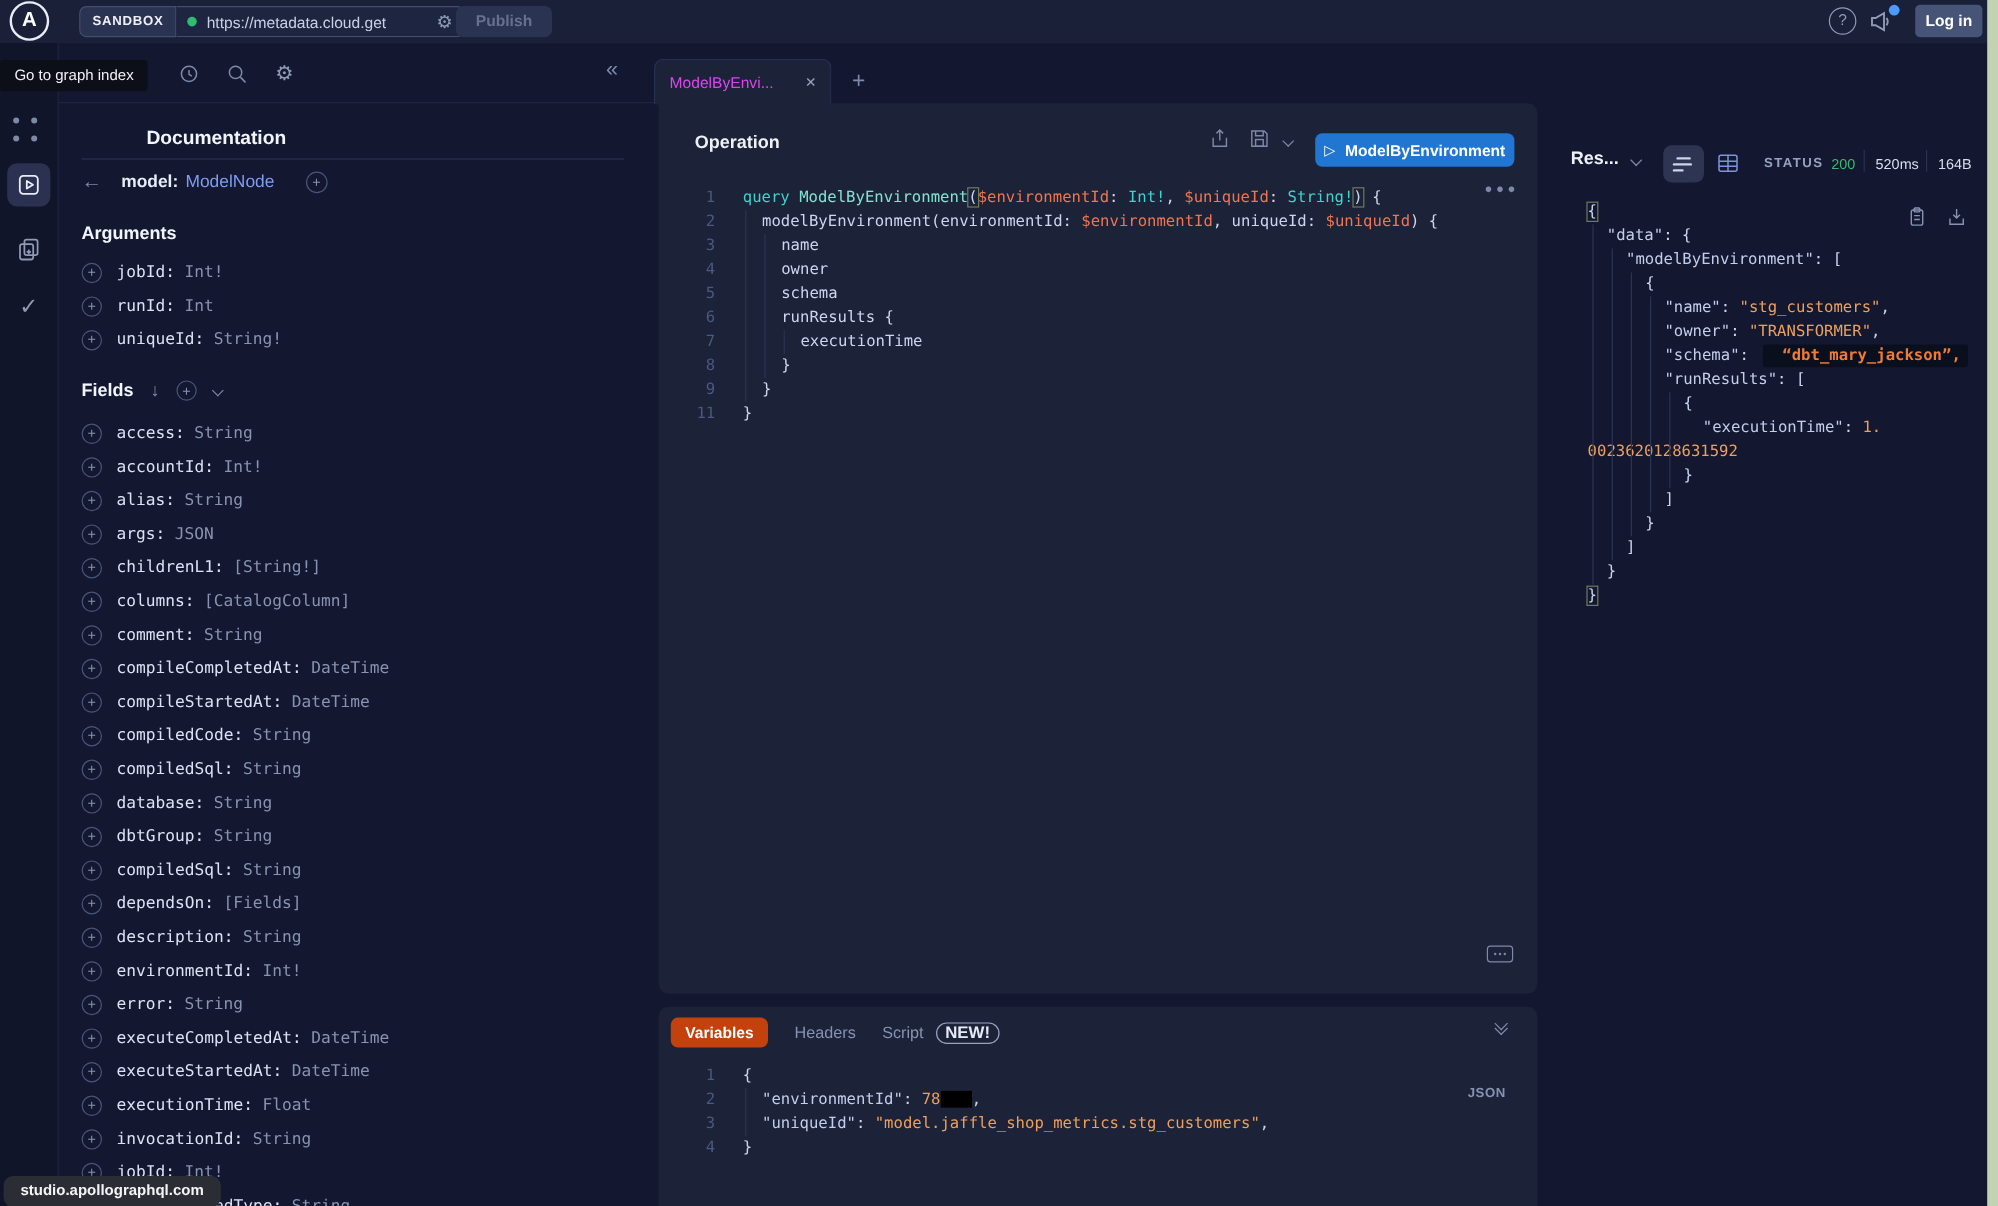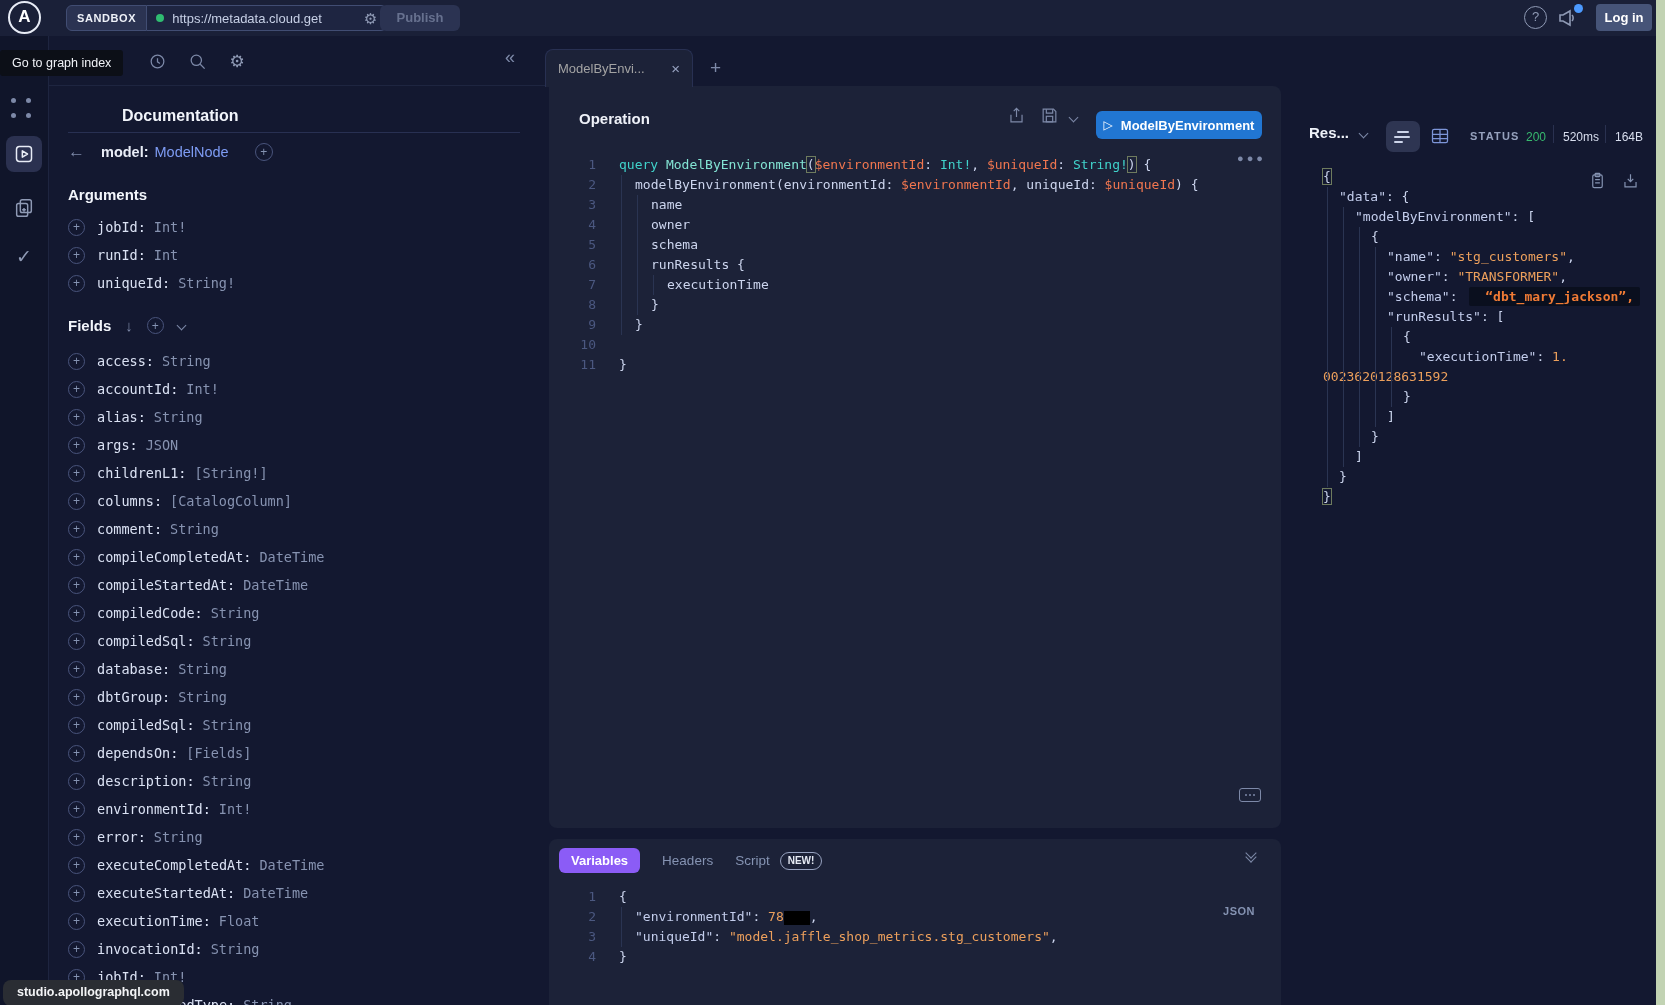--- a/index.html
+++ b/index.html
@@ -60,21 +60,21 @@
   .fields-head .t { font-size:15px; font-weight:bold; color:#f2f5fb; }
   .sort-ar { color:#7d89a8; font-size:15px; }
   .chev { display:inline-block; width:7px; height:7px; border-right:1.6px solid currentColor; border-bottom:1.6px solid currentColor; transform:rotate(45deg); color:#7d89a8; }
   .fields-rows { position:absolute; left:20px; top:261px; }
   .doc-row { height:28px; display:flex; align-items:center; }
   .doc-row .doc-name { margin-left:12px; font-family:"DejaVu Sans Mono", monospace; font-size:13.5px; color:#dbe2f4; }
   .doc-row .doc-type { margin-left:8px; font-family:"DejaVu Sans Mono", monospace; font-size:13.5px; color:#8793b1; }
 
   
   .tab { position:absolute; left:545px; top:49px; width:148px; height:38px; background:#1c2238; border:1px solid #283052; border-bottom:none; border-radius:8px 8px 0 0; display:flex; align-items:center; padding:0 12px; gap:8px; z-index:5; }
-  .tab-title { flex:1; color:#a3a3a3; font-size:13px; white-space:nowrap; overflow:hidden; }
+  .tab-title { flex:1; color:#d946ef; font-size:13px; white-space:nowrap; overflow:hidden; }
   .tab-x { color:#97a2c0; font-size:15px; }
   .tab-plus { position:absolute; left:710px; top:57px; color:#7d89a8; font-size:19px; z-index:5; }
 
   
   .op-panel { position:absolute; left:549px; top:86px; width:732px; height:742px; background:#1c2238; border-radius:0 8px 8px 8px; overflow:hidden; }
   .op-title { position:absolute; left:30px; top:24px; font-size:15px; font-weight:bold; color:#eef1f8; }
   .op-ic { position:absolute; top:20px; width:20px; height:20px; color:#7d89a8; }
   .op-ic svg { stroke:#7d89a8; fill:none; stroke-width:1.5; }
   .run-btn { position:absolute; left:547px; top:25px; width:166px; height:28px; background:#2176d2; border-radius:6px; display:flex; align-items:center; justify-content:center; gap:8px; color:#fff; }
   .run-btn .tri { font-size:12px; }
@@ -91,23 +91,23 @@
 
   .tk-kw { color:#40d3cb; } .tk-op { color:#83e3d3; } .tk-var { color:#f0764f; }
   .tk-ty { color:#40d3cb; } .tk-p { color:#ccd5ee; } .tk-key { color:#c3cdec; }
   .tk-str,.tk-num { color:#eda05c; }
   .tk-bx { color:#ccd5ee; outline:1px solid #6e7b5e; }
   .tk-hl { background:#0a0f1e; color:#f07b35; font-weight:bold; padding:2px 6px 2px 16px; border-radius:2px; margin-left:4px; }
   .tk-redact { display:inline-block; width:26px; height:14px; background:#000; vertical-align:middle; }
 
   .var-panel { position:absolute; left:549px; top:839px; width:732px; height:166px; background:#1c2238; border-radius:8px 8px 0 0; overflow:hidden; }
   .vtabs { position:absolute; left:10px; top:9px; display:flex; align-items:center; }
-  .vtab-active { height:25px; padding:0 12px; background:#8b5cf6; border-radius:6px; color:#fff; font-size:13px; font-weight:bold; line-height:25px; }
+  .vtab-active { height:25px; padding:0 12px; background:#c2410c; border-radius:6px; color:#fff; font-size:13px; font-weight:bold; line-height:25px; }
   .vtab { margin-left:22px; color:#8593b2; font-size:13.5px; line-height:25px; }
-  .new-badge { margin-left:10px; height:18px; padding:0 7px; border:1.5px solid #97a2c0; border-radius:9px; color:#e6ebf5; font-size:10px; font-weight:bold; line-height:15px; }
+  .new-badge { margin-left:10px; height:18px; padding:0 7px; border:1.5px solid #97a2c0; border-radius:9px; color:#e6ebf5; font-size:14px; font-weight:bold; line-height:15px; }
   .dbl-chev { position:absolute; right:26px; top:14px; display:flex; flex-direction:column; gap:0px; }
   .dbl-chev .chev { width:8px; height:8px; margin-top:-4px; }
   .json-label { position:absolute; right:26px; top:66px; color:#8593b2; font-size:11px; font-weight:bold; letter-spacing:.5px; }
   .var-code { position:absolute; left:0; top:48px; right:0; }
 
   
   .resp { position:absolute; left:1294px; top:109px; width:362px; height:910px; }
   .resp-title { position:absolute; left:15px; top:15px; font-size:15px; font-weight:bold; color:#eef1f8; }
   .resp-chev { position:absolute; left:66px; top:21px; }
   .view-btn { position:absolute; left:92px; top:12px; width:34px; height:31px; background:#2e3552; border-radius:7px; display:flex; flex-direction:column; justify-content:center; gap:3px; padding-left:8px; }
@@ -458,24 +458,20 @@
         <div class="cl">
           <span class="ln">8</span>
           <span class="ct" style="margin-left: 32px;"><span class="tk-p">}</span></span>
         </div>
 
         <div class="cl">
           <span class="ln">9</span>
           <span class="ct" style="margin-left: 16px;"><span class="tk-p">}</span></span>
         </div>
 
-        <div class="cl">
-          <span class="ln">10</span>
-          <span class="ct" style="margin-left: 0px;"></span>
-        </div>
 
         <div class="cl">
           <span class="ln">11</span>
           <span class="ct" style="margin-left: 0px;"><span class="tk-p">}</span></span>
         </div>
       </div>
     <div class="guide" style="left:72px;top:89px;height:160px"></div>
     <div class="guide" style="left:88px;top:109px;height:120px"></div>
     <div class="guide" style="left:104px;top:189px;height:20px"></div>
     <div class="kbd-ic">

